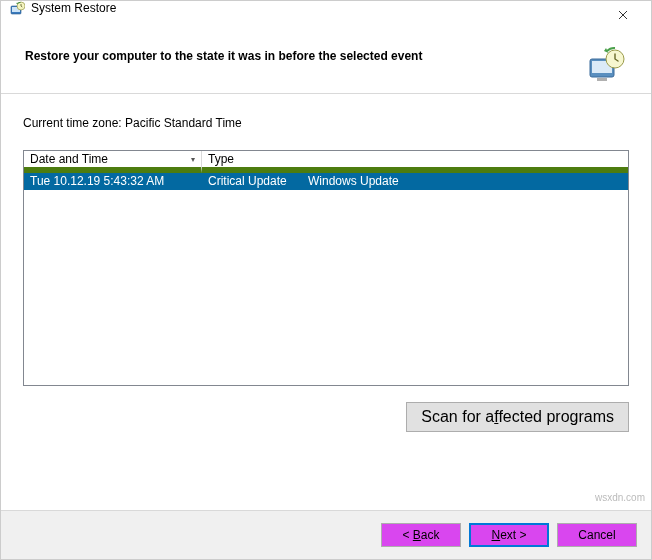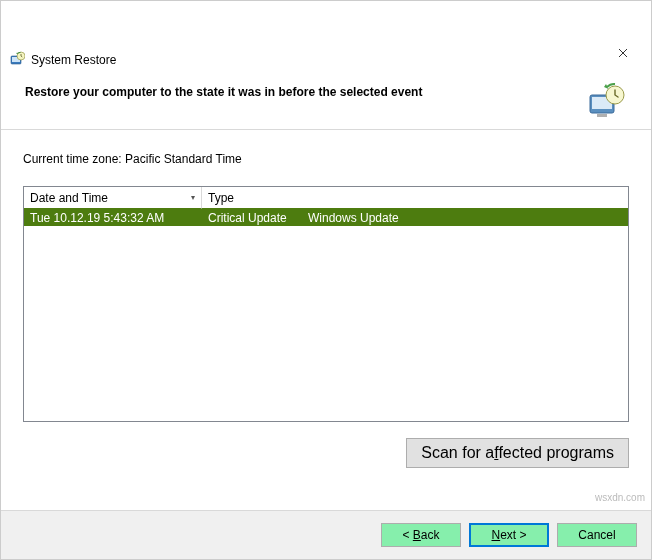--- a/index.html
+++ b/index.html
@@ -10,25 +10,24 @@
     background: #fff;
     color: #000;
     width: 652px;
     height: 560px;
     overflow: hidden;
     position: relative;
     border: 1px solid #ccc;
   }
   .titlebar {
     display: flex;
-    align-items: flex-end;
+    align-items: flex-start;
     height: 30px;
     padding: 0 8px;
     background: #fff;
-    margin-top: 36px;
   }
   .title-icon {
     width: 16px; height: 16px;
     margin-right: 6px;
     display: flex; align-items: center; justify-content: center;
   }
   .title-text { flex: 1; font-size: 12px; }
   .close-btn {
     width: 40px; height: 28px;
     display: flex; align-items: center; justify-content: center;
@@ -62,40 +61,40 @@
   }
   .table {
     border: 1px solid #828790;
     background: #fff;
     height: 236px;
     overflow: hidden;
   }
   .thead { display: flex; height: 22px; background: #fff; }
   .th {
     border-right: 1px solid #d9d9d9;
-    border-bottom: 1px solid #4d7c0f;
+    border-bottom: 6px solid #4d7c0f;
     padding: 3px 6px;
     font-size: 12px;
     display: flex; align-items: center;
     position: relative;
   }
   .th:last-child { border-right: none; }
   .sort-ind {
     position: absolute;
     right: 6px;
     font-size: 8px;
     color: #555;
   }
   .tbody { }
   .trow {
     display: flex;
     height: 17px;
     background: #fff;
   }
-  .trow.selected { background: #4d7c0f; color: #fff; align-items: center; }
+  .trow.selected { background: #0369a1; color: #fff; }
   .td {
     padding: 1px 6px;
     font-size: 12px;
     white-space: nowrap;
     overflow: hidden;
   }
   .trow.empty { border-bottom: none; }
   .col-date { width: 178px; }
   .col-desc { width: 326px; }
   .col-type { width: 98px; flex: 1; }
@@ -117,21 +116,21 @@
     background: #f0f0f0;
     padding: 12px 14px;
     display: flex;
     justify-content: flex-end;
     gap: 8px;
   }
   .wiz-btn {
     min-width: 80px;
     height: 24px;
     border: 1px solid #adadad;
-    background: #86efac;
+    background: #d946ef;
     font-size: 12px;
     font-family: inherit;
     padding: 0 10px;
   }
   .wiz-btn.default {
     border: 2px solid #0078d7;
   }
   .accel { text-decoration: underline; }
   .watermark {
     position: absolute;

